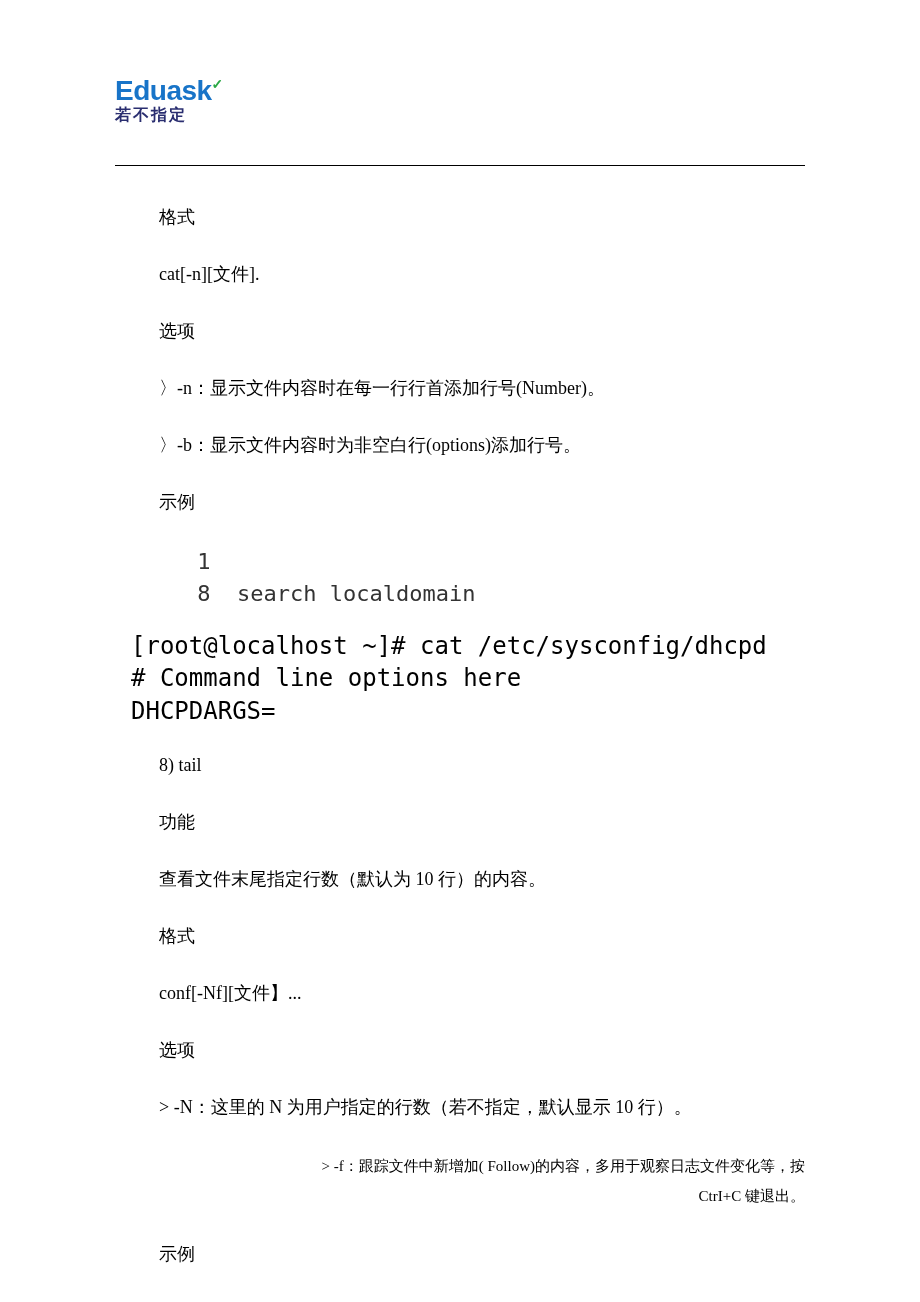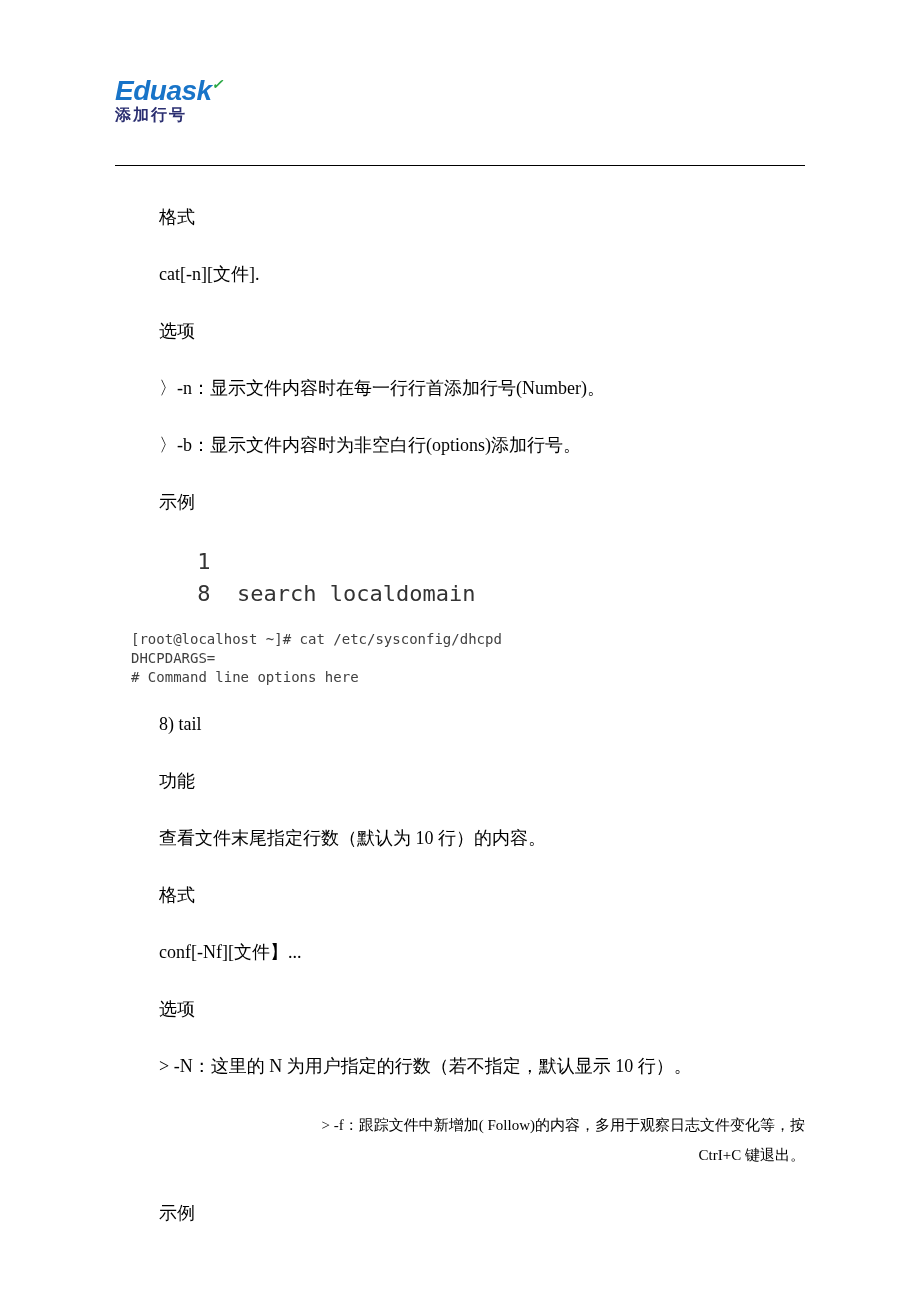--- a/index.html
+++ b/index.html
@@ -29,21 +29,20 @@
       justify-content: center;
       align-items: flex-start;
       line-height: 1;
     }
     .logo-top {
       font-family: Arial, sans-serif;
       font-weight: bold;
       font-size: 28px;
       color: #1874c8;
       letter-spacing: -0.5px;
-      font-style: italic;
     }
     .logo-top .checkmark {
       color: #2aa845;
       font-size: 14px;
       vertical-align: top;
     }
     .logo-bottom {
       font-family: "Microsoft YaHei", "微软雅黑", sans-serif;
       font-size: 16px;
       color: #2a2e70;
@@ -75,65 +74,65 @@
       line-height: 1.45;
       margin: 5px 0 20px 16px;
       padding: 0;
       color: #333;
     }
     .code-block .line {
       white-space: pre;
     }
     .code-block2 {
       font-family: "DejaVu Sans Mono", "Consolas", monospace;
-      font-size: 14px;
+      font-size: 24px;
       line-height: 1.35;
       margin: 15px 0 25px 16px;
-      color: #404040;
+      color: #000000;
       font-weight: 500;
     }
     .para-wrap {
       font-size: 15px;
       line-height: 2.0;
       font-family: "SimSun", "宋体", serif;
       margin-bottom: 30px;
       text-align: right;
     }
     .para-wrap span:first-child {
       padding-left: 44px;
     }
   </style>
 </head>
 <body>
 
 <div class="header">
   <div class="logo">
     <div class="logo-top"><span>Eduask</span><span class="checkmark">✓</span></div>
-    <div class="logo-bottom">添加行号</div>
+    <div class="logo-bottom">若不指定</div>
   </div>
 </div>
 
 <div class="divider"></div>
 
 <div class="section">格式</div>
 <div class="section">cat[-n][文件].</div>
 <div class="section">选项</div>
 <div class="section">〉-n：显示文件内容时在每一行行首添加行号(Number)。</div>
 <div class="section">〉-b：显示文件内容时为非空白行(options)添加行号。</div>
 <div class="section">示例</div>
 
 <div class="code-block">
   <div class="line">     1</div>
   <div class="line">     8  search localdomain</div>
 </div>
 
 <div class="code-block2">
   <div class="line">[root@localhost ~]# cat /etc/sysconfig/dhcpd</div>
+  <div class="line"># Command line options here</div>
   <div class="line">DHCPDARGS=</div>
-  <div class="line"># Command line options here</div>
 </div>
 
 <div class="section">8)  tail</div>
 <div class="section">功能</div>
 <div class="section">查看文件末尾指定行数（默认为 10 行）的内容。</div>
 <div class="section">格式</div>
 <div class="section">conf[-Nf][文件】...</div>
 <div class="section">选项</div>
 <div class="section">&gt; -N：这里的 N 为用户指定的行数（若不指定，默认显示 10 行）。</div>
 

